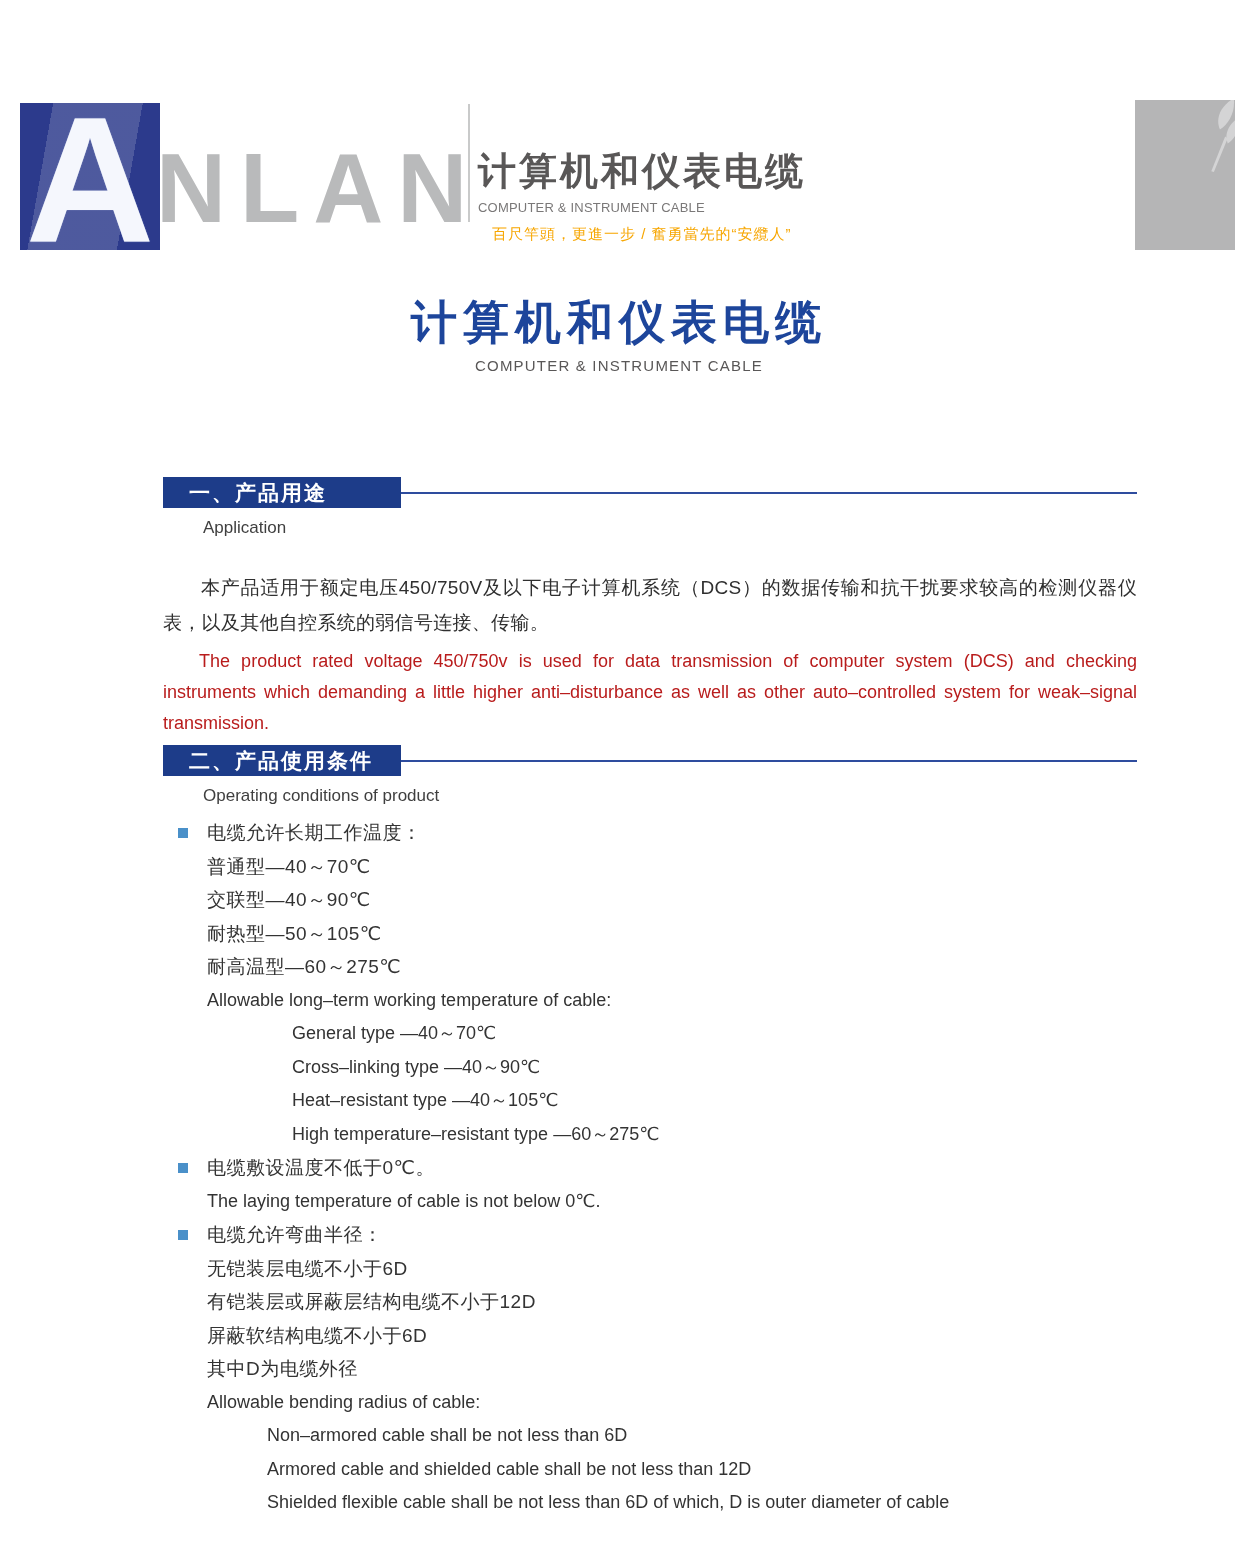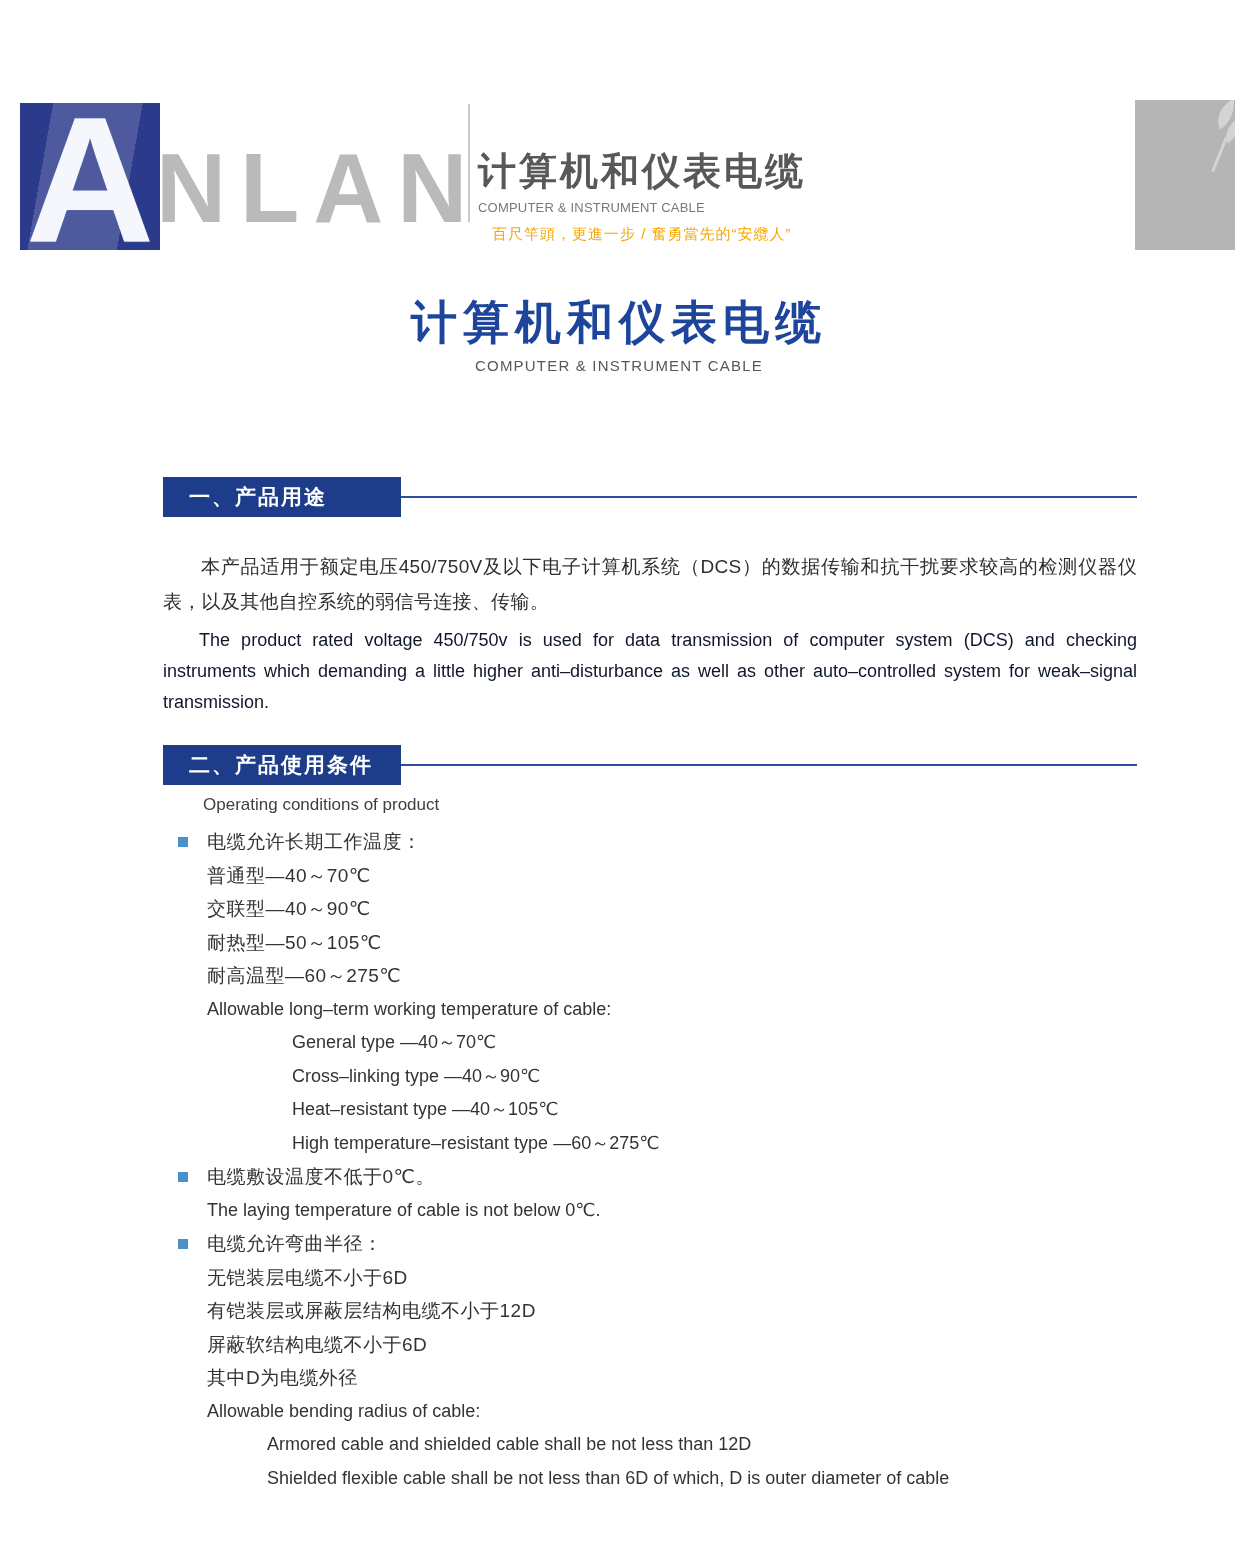--- a/index.html
+++ b/index.html
@@ -33,29 +33,29 @@
   .page-title { position:absolute; left:0; top:296px; width:100%; text-align:center; }
   .page-title-cn { font-size:46px; line-height:52px; font-weight:bold;
               color:var(--title-blue,#1d459b); letter-spacing:6px; }
   .page-title-en { margin-top:9px; font-size:15px; color:#595757; letter-spacing:1.2px; }
 
   
   .section { position:absolute; left:163px; width:974px; }
   .section.sec-1 { top:477px; }
   .section.sec-2 { top:745px; }
   .sec-head { display:flex; align-items:center; }
-  .sec-box { width:238px; height:40px; background:var(--accent-blue,#1d3c89); color:#fff;
+  .sec-box { width:238px; height:31px; background:var(--accent-blue,#1d3c89); color:#fff;
               font-size:21px; font-weight:bold; letter-spacing:2px;
               display:flex; align-items:center; padding-left:26px; white-space:nowrap; }
   .sec-line { flex:1; height:2px; background:var(--rule-blue,#2e4c9e); }
   .sec-sub { margin:10px 0 0 40px; font-size:17px; color:#3f3f3f; }
 
   .para-cn { margin-top:32px; font-size:19px; line-height:35px; color:#2f2f2f;
               text-align:justify; text-indent:2em; letter-spacing:0.3px; }
-  .para-en { margin-top:6px; font-size:18px; line-height:31px; color:#0f172a;
+  .para-en { margin-top:6px; font-size:18px; line-height:31px; color:#b91c1c;
               text-align:justify; text-indent:2em; }
 
   
   .cond-list { margin-top:16px; }
   .cond-row { position:relative; padding-left:44px; margin-bottom:12px; line-height:21.5px; color:#333; }
   .cond-row.lang-cn { font-size:19px; letter-spacing:0.5px; }
   .cond-row.lang-en { font-size:18px; }
   .cond-row.indent-1 { padding-left:129px; }
   .cond-row.indent-2 { padding-left:104px; }
   .bullet { position:absolute; left:15px; top:6px; width:10px; height:10px;
@@ -90,20 +90,21 @@
   <div class="page-title">
     <div class="page-title-cn">计算机和仪表电缆</div>
     <div class="page-title-en">COMPUTER &amp; INSTRUMENT CABLE</div>
   </div>
 
   <div class="section sec-1">
     <div class="sec-head">
       <div class="sec-box">一、产品用途</div>
       <div class="sec-line"></div>
     </div>
+    <div class="sec-sub">Application</div>
     <p class="para-cn">本产品适用于额定电压450/750V及以下电子计算机系统（DCS）的数据传输和抗干扰要求较高的检测仪器仪表，以及其他自控系统的弱信号连接、传输。</p>
     <p class="para-en">The product rated voltage 450/750v is used for data transmission of computer system (DCS) and checking instruments which demanding a little higher anti–disturbance as well as other auto–controlled system for weak–signal transmission.</p>
   </div>
 
   <div class="section sec-2">
     <div class="sec-head">
       <div class="sec-box">二、产品使用条件</div>
       <div class="sec-line"></div>
     </div>
     <div class="sec-sub">Operating conditions of product</div>
@@ -193,23 +194,27 @@
         <div class="cond-row indent-0 lang-cn">
           
           <span class="cond-text">其中D为电缆外径</span>
         </div>
 
         <div class="cond-row indent-0 lang-en">
           
           <span class="cond-text">Allowable bending radius of cable:</span>
         </div>
 
-
         <div class="cond-row indent-2 lang-en">
           
+          <span class="cond-text">Non–armored cable shall be not less than 6D</span>
+        </div>
+
+        <div class="cond-row indent-2 lang-en">
+          
           <span class="cond-text">Armored cable and shielded cable shall be not less than 12D</span>
         </div>
 
         <div class="cond-row indent-2 lang-en">
           
           <span class="cond-text">Shielded flexible cable shall be not less than 6D of which, D is outer diameter of cable</span>
         </div>
       </div>
   </div>
 

